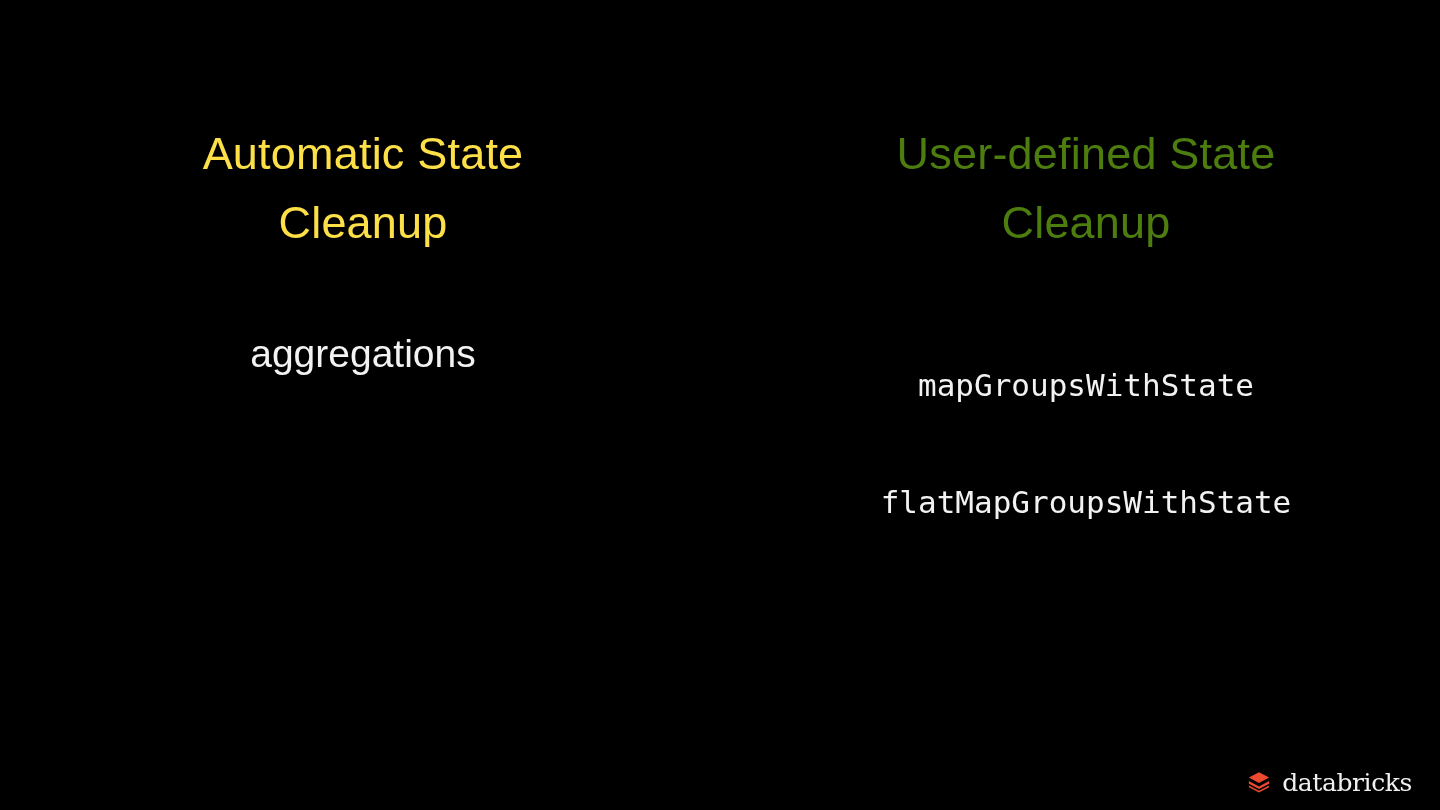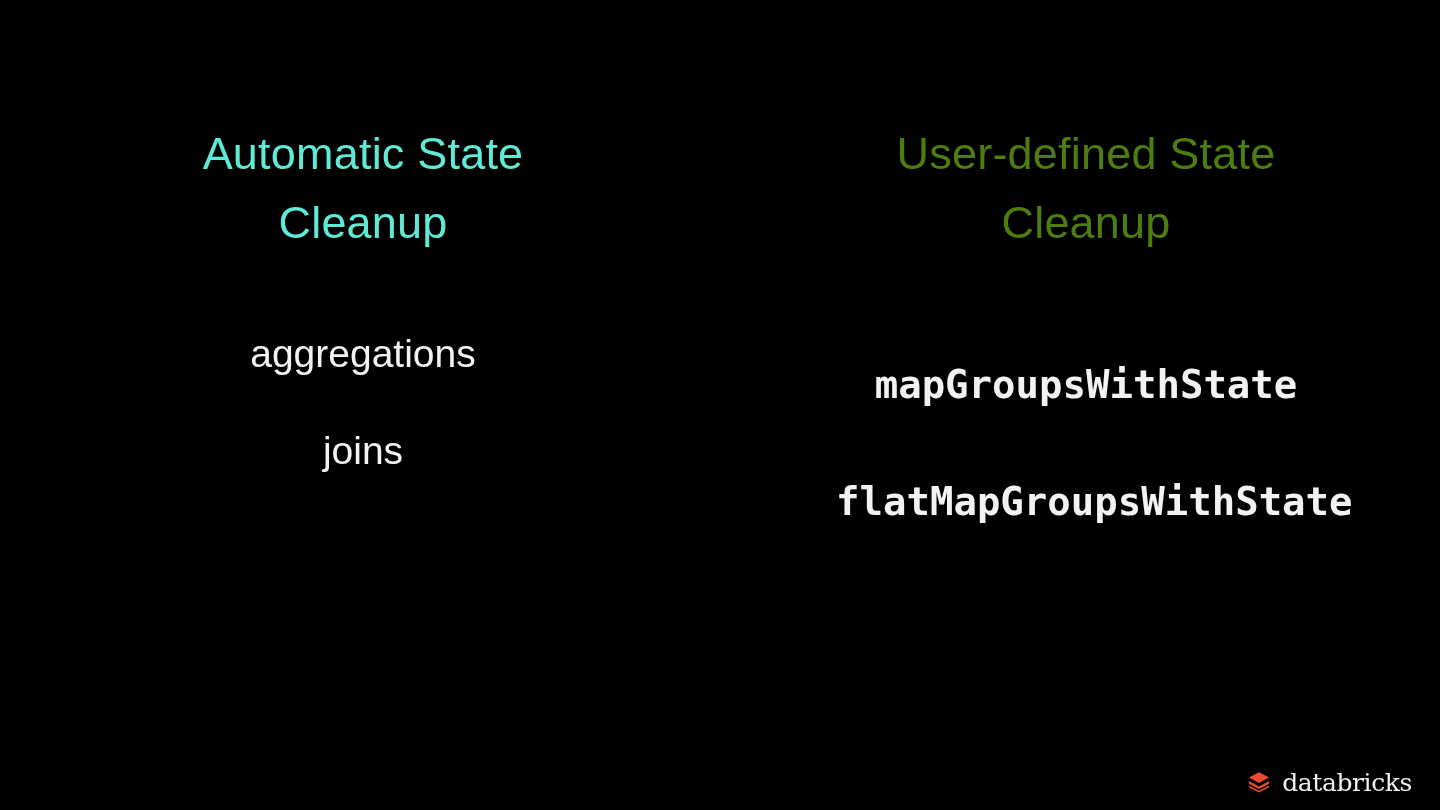--- a/index.html
+++ b/index.html
@@ -39,21 +39,21 @@
     left: 0;
     width: 500px;
     text-align: center;
     font-family: "Liberation Sans", sans-serif;
     font-size: 45px;
     line-height: 69px;
     font-weight: 400;
     letter-spacing: 0.2px;
     white-space: pre-line;
   }
-  .col-title.green { color: #5eead4; }
+  .col-title.green { color: #fde047; }
   .col-title.cyan  { color: #4d7c0f; }
 
   
   .item-list {
     position: absolute;
     left: 0;
     width: 500px;
     margin: 0;
     padding: 0;
     list-style: none;
@@ -73,23 +73,23 @@
     font-size: 39px;
     line-height: 48px;
     font-weight: 400;
     margin-bottom: 49px;
   }
   .auto-list .item:last-child { margin-bottom: 0; }
 
   
   .udf-list .item {
     font-family: "DejaVu Sans Mono", "Liberation Mono", monospace;
-    font-size: 39px;
+    font-size: 31px;
     line-height: 44px;
-    font-weight: 700;
+    font-weight: 400;
     letter-spacing: 0px;
     margin-bottom: 73px;
   }
   .udf-list .item:last-child { margin-bottom: 8px; }
 
   
   .brand {
     position: absolute;
     right: 28px;
     bottom: 13px;
@@ -117,21 +117,20 @@
 <body>
 
 <div class="slide">
 
   <div class="column column-left">
     <h2 class="col-title green">Automatic State
 Cleanup</h2>
 
     <ul class="item-list auto-list">
       <li class="item">aggregations</li>
-      <li class="item">joins</li>
     </ul>
   </div>
 
   <div class="column column-right">
     <h2 class="col-title cyan">User-defined State
 Cleanup</h2>
 
     <ul class="item-list udf-list">
       <li class="item">mapGroupsWithState</li>
       <li class="item">flatMapGroupsWithState</li>

